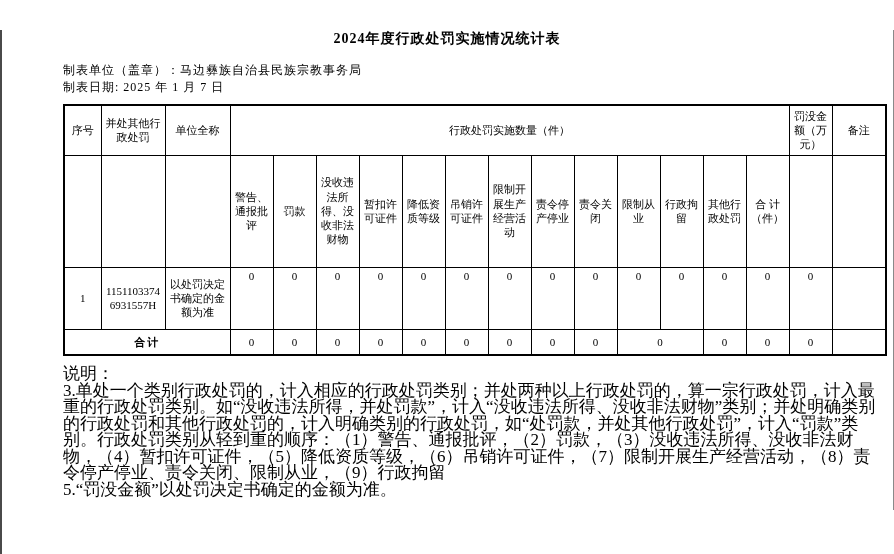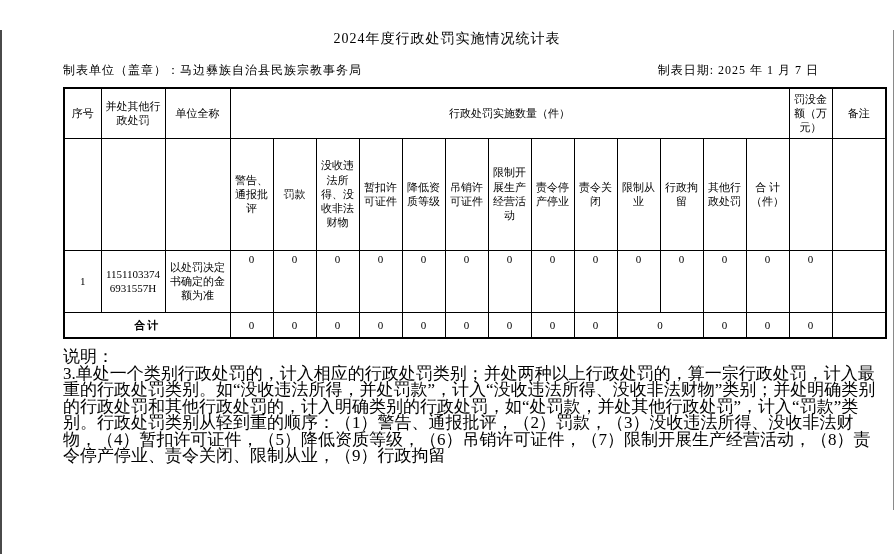--- a/index.html
+++ b/index.html
@@ -21,29 +21,30 @@
     background: #4a4a4a;
   }
   .edge-right {
     position: absolute; right: 0; top: 0; width: 1px; height: 480px;
     background: #8a8a8a;
   }
   .doc-title {
     text-align: center;
     margin-top: 30px;
     font-size: 14px;
-    font-weight: normal;
+    font-weight: bold;
     letter-spacing: 1px;
   }
   .meta-row {
     display: flex;
     justify-content: space-between;
     margin: 14px 63px 8px 63px;
     font-size: 12px;
     letter-spacing: 1px;
+    flex-direction: column;
   }
   .meta-row .date { margin-right: 12px; }
   table.stats {
     border-collapse: collapse;
     table-layout: fixed;
     margin-left: 63px;
     width: 822px;
     font-size: 11px;
   }
   table.stats td {
@@ -169,14 +170,15 @@
       <td>0</td>
       <td>0</td>
       <td></td>
     </tr>
   </tbody>
     </table>
 
   <div class="notes">
     <div>说明：</div>
     <div>3.单处一个类别行政处罚的，计入相应的行政处罚类别；并处两种以上行政处罚的，算一宗行政处罚，计入最重的行政处罚类别。如“没收违法所得，并处罚款”，计入“没收违法所得、没收非法财物”类别；并处明确类别的行政处罚和其他行政处罚的，计入明确类别的行政处罚，如“处罚款，并处其他行政处罚”，计入“罚款”类别。行政处罚类别从轻到重的顺序：（1）警告、通报批评，（2）罚款，（3）没收违法所得、没收非法财物，（4）暂扣许可证件，（5）降低资质等级，（6）吊销许可证件，（7）限制开展生产经营活动，（8）责令停产停业、责令关闭、限制从业，（9）行政拘留</div>
+    <div>5.“罚没金额”以处罚决定书确定的金额为准。</div>
   </div>
 </div>
 
 </body></html>

